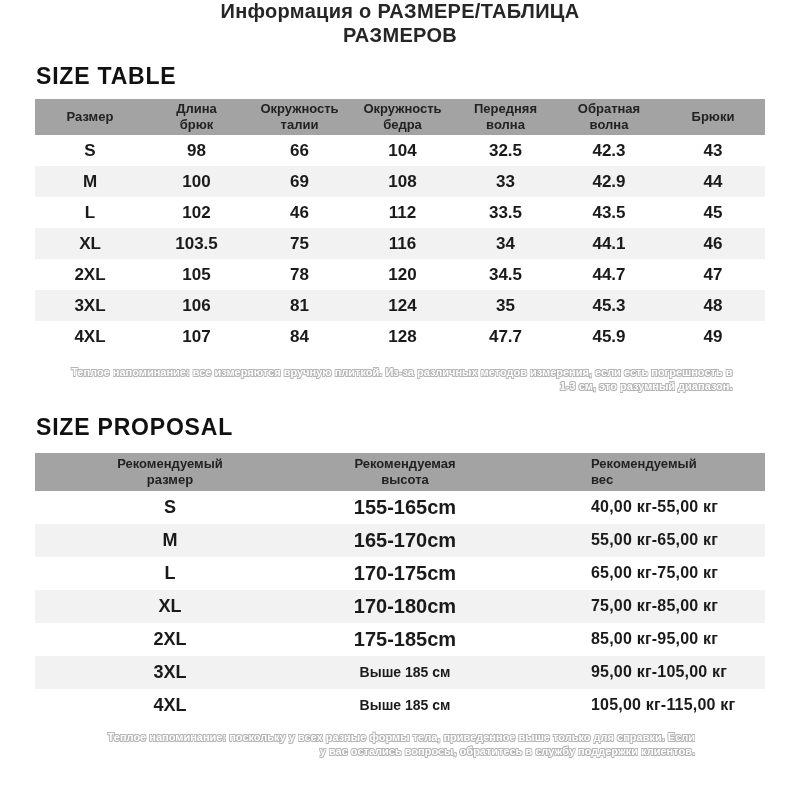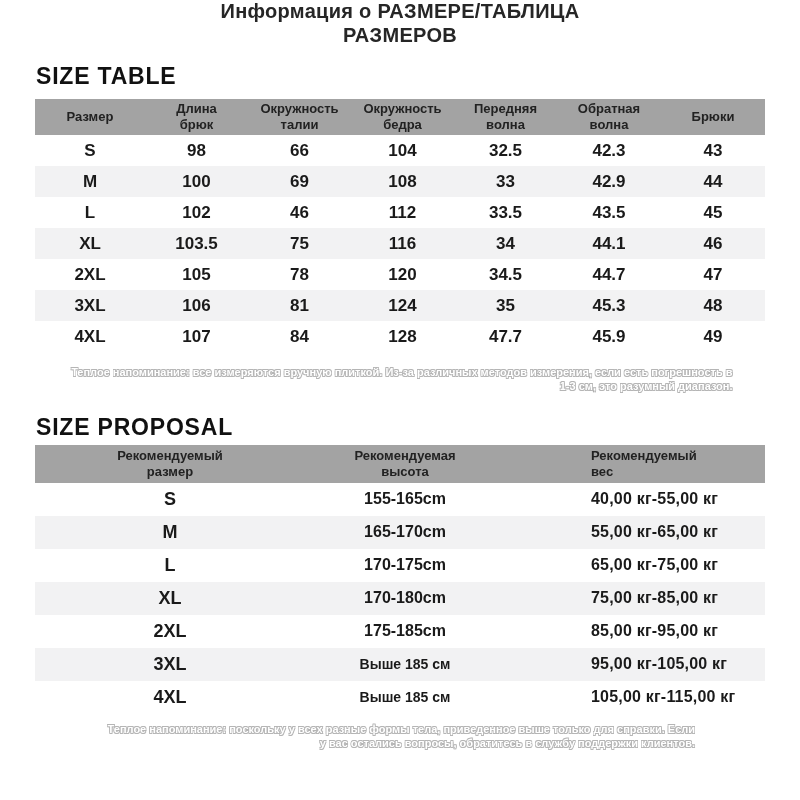--- a/index.html
+++ b/index.html
@@ -23,21 +23,21 @@
     color: #262626;
   }
 
   .section-heading {
     font-size: 23px;
     font-weight: 800;
     letter-spacing: 0.8px;
     color: #111111;
   }
   .section-heading.first { margin: 16px 0 9px 36px; }
-  .section-heading.second { margin: 20px 0 4px 36px; }
+  .section-heading.second { margin: 20px 0 12px 36px; }
 
   table {
     border-collapse: collapse;
     table-layout: fixed;
     width: 730px;
     margin: 0 auto;
     border: none;
   }
   thead tr { background: #a3a3a3; }
   tbody tr:nth-child(even) { background: #f2f2f3; }
@@ -58,21 +58,21 @@
   }
 
   
   .size-table th { height: 36px; }
   .size-table td { height: 31px; font-size: 17px; }
 
   
   .proposal-table th { height: 38px; }
   .proposal-table td { height: 33px; }
   .proposal-table td:nth-child(1) { font-size: 18px; }
-  .proposal-table td:nth-child(2) { font-size: 16px; }
+  .proposal-table td:nth-child(2) { font-size: 20px; }
   .proposal-table tbody tr:nth-child(6) td:nth-child(2),
   .proposal-table tbody tr:nth-child(7) td:nth-child(2) { font-size: 14px; }
   .proposal-table th:nth-child(3),
   .proposal-table td:nth-child(3) { text-align: left; padding-left: 86px; }
   .proposal-table td:nth-child(3) { font-size: 16px; letter-spacing: 0.2px; }
 
   .note {
     text-align: right;
     font-size: 11px;
     font-weight: 700;

